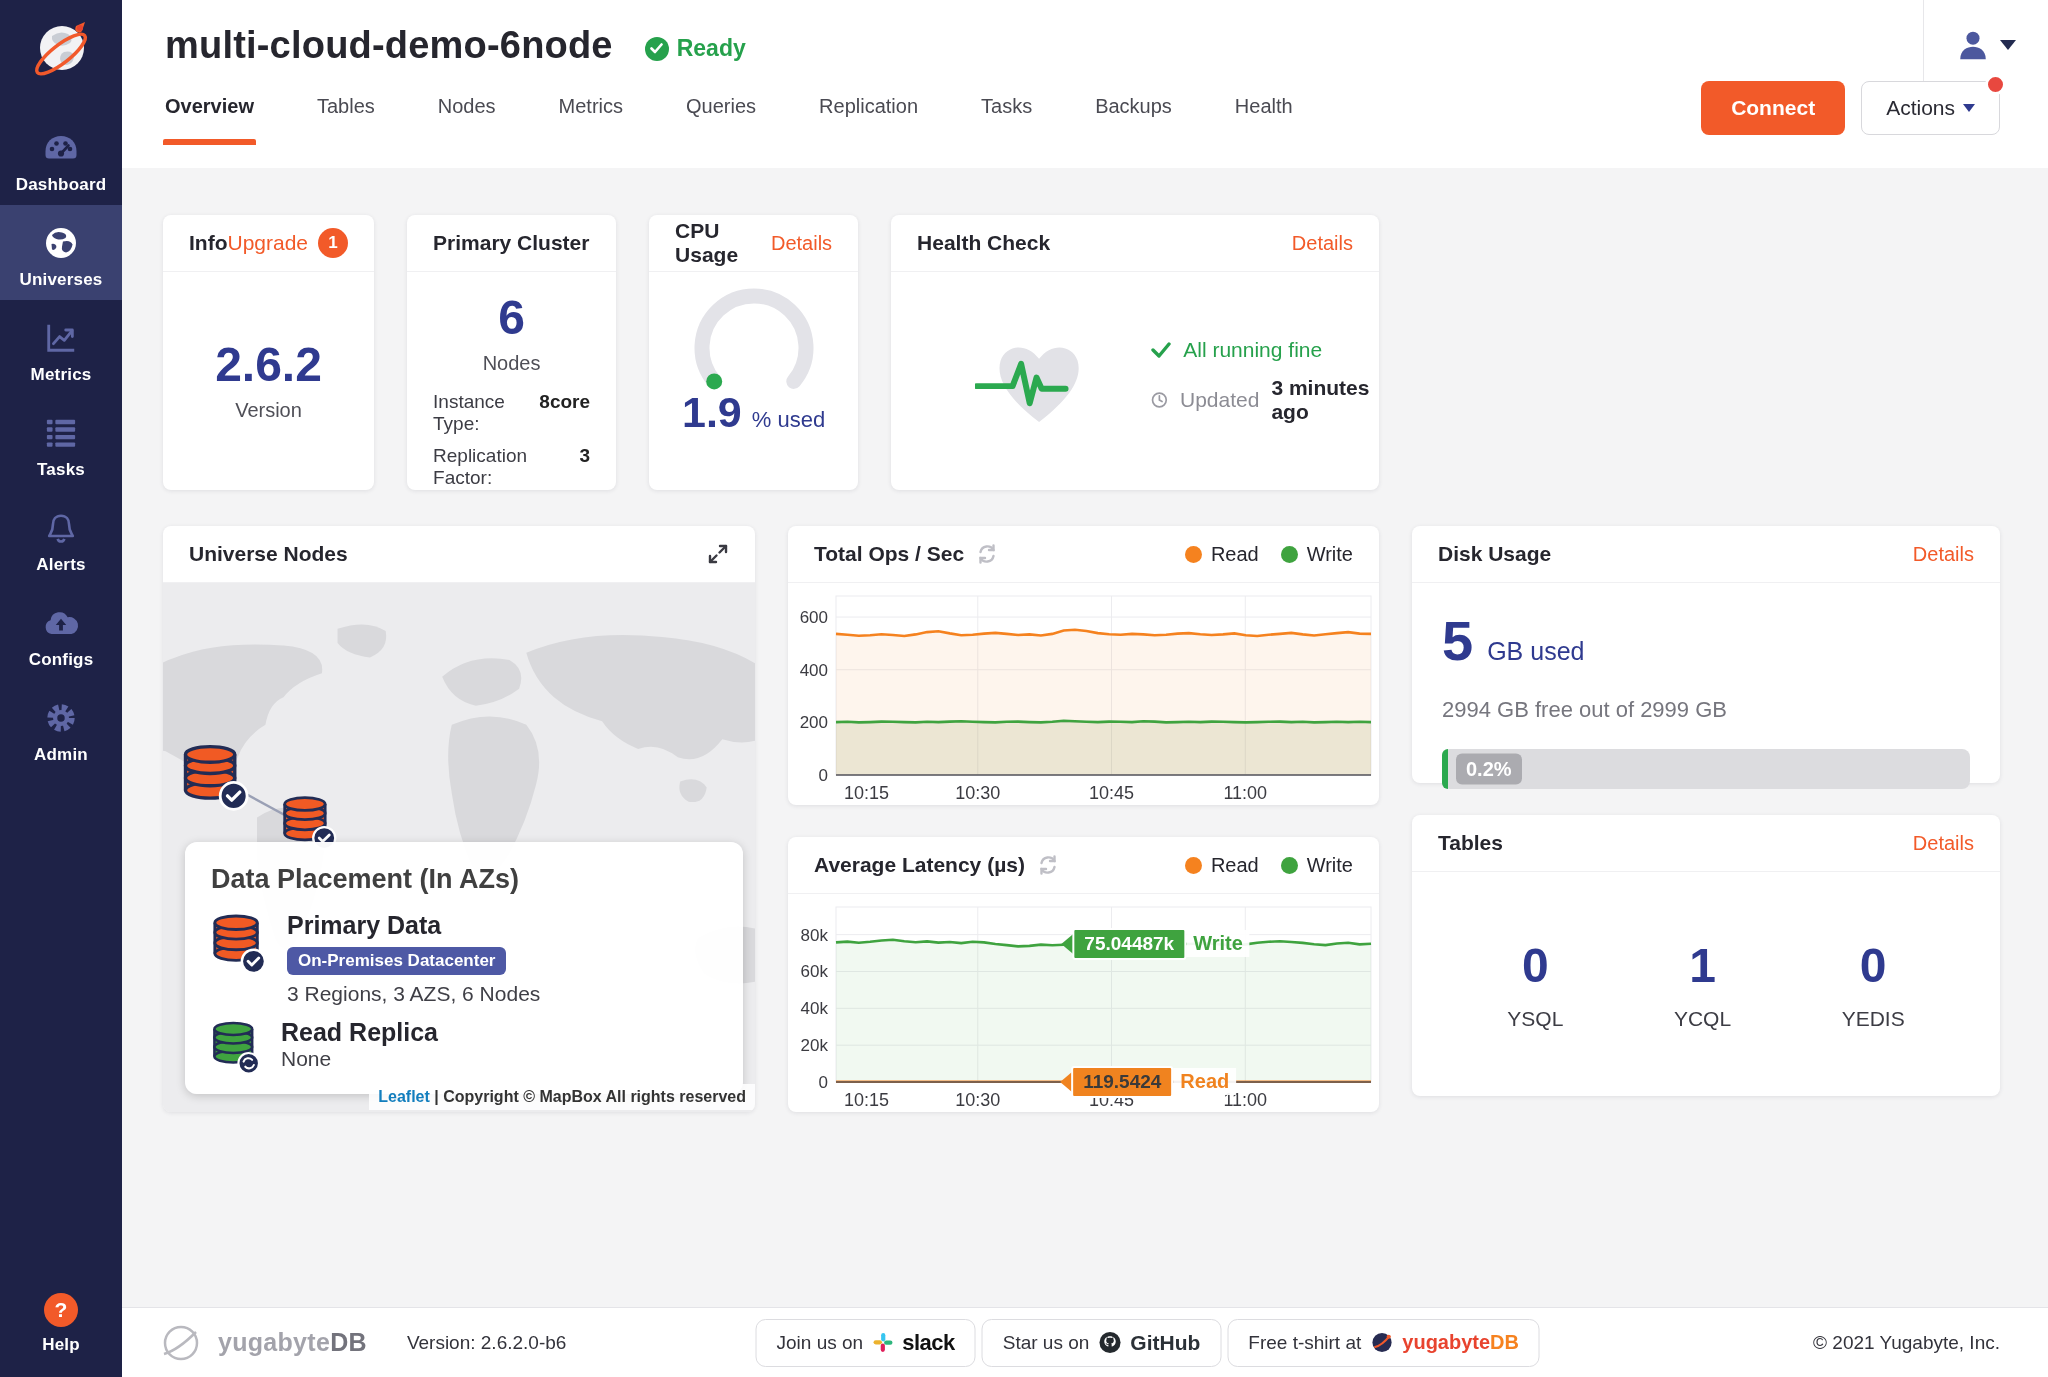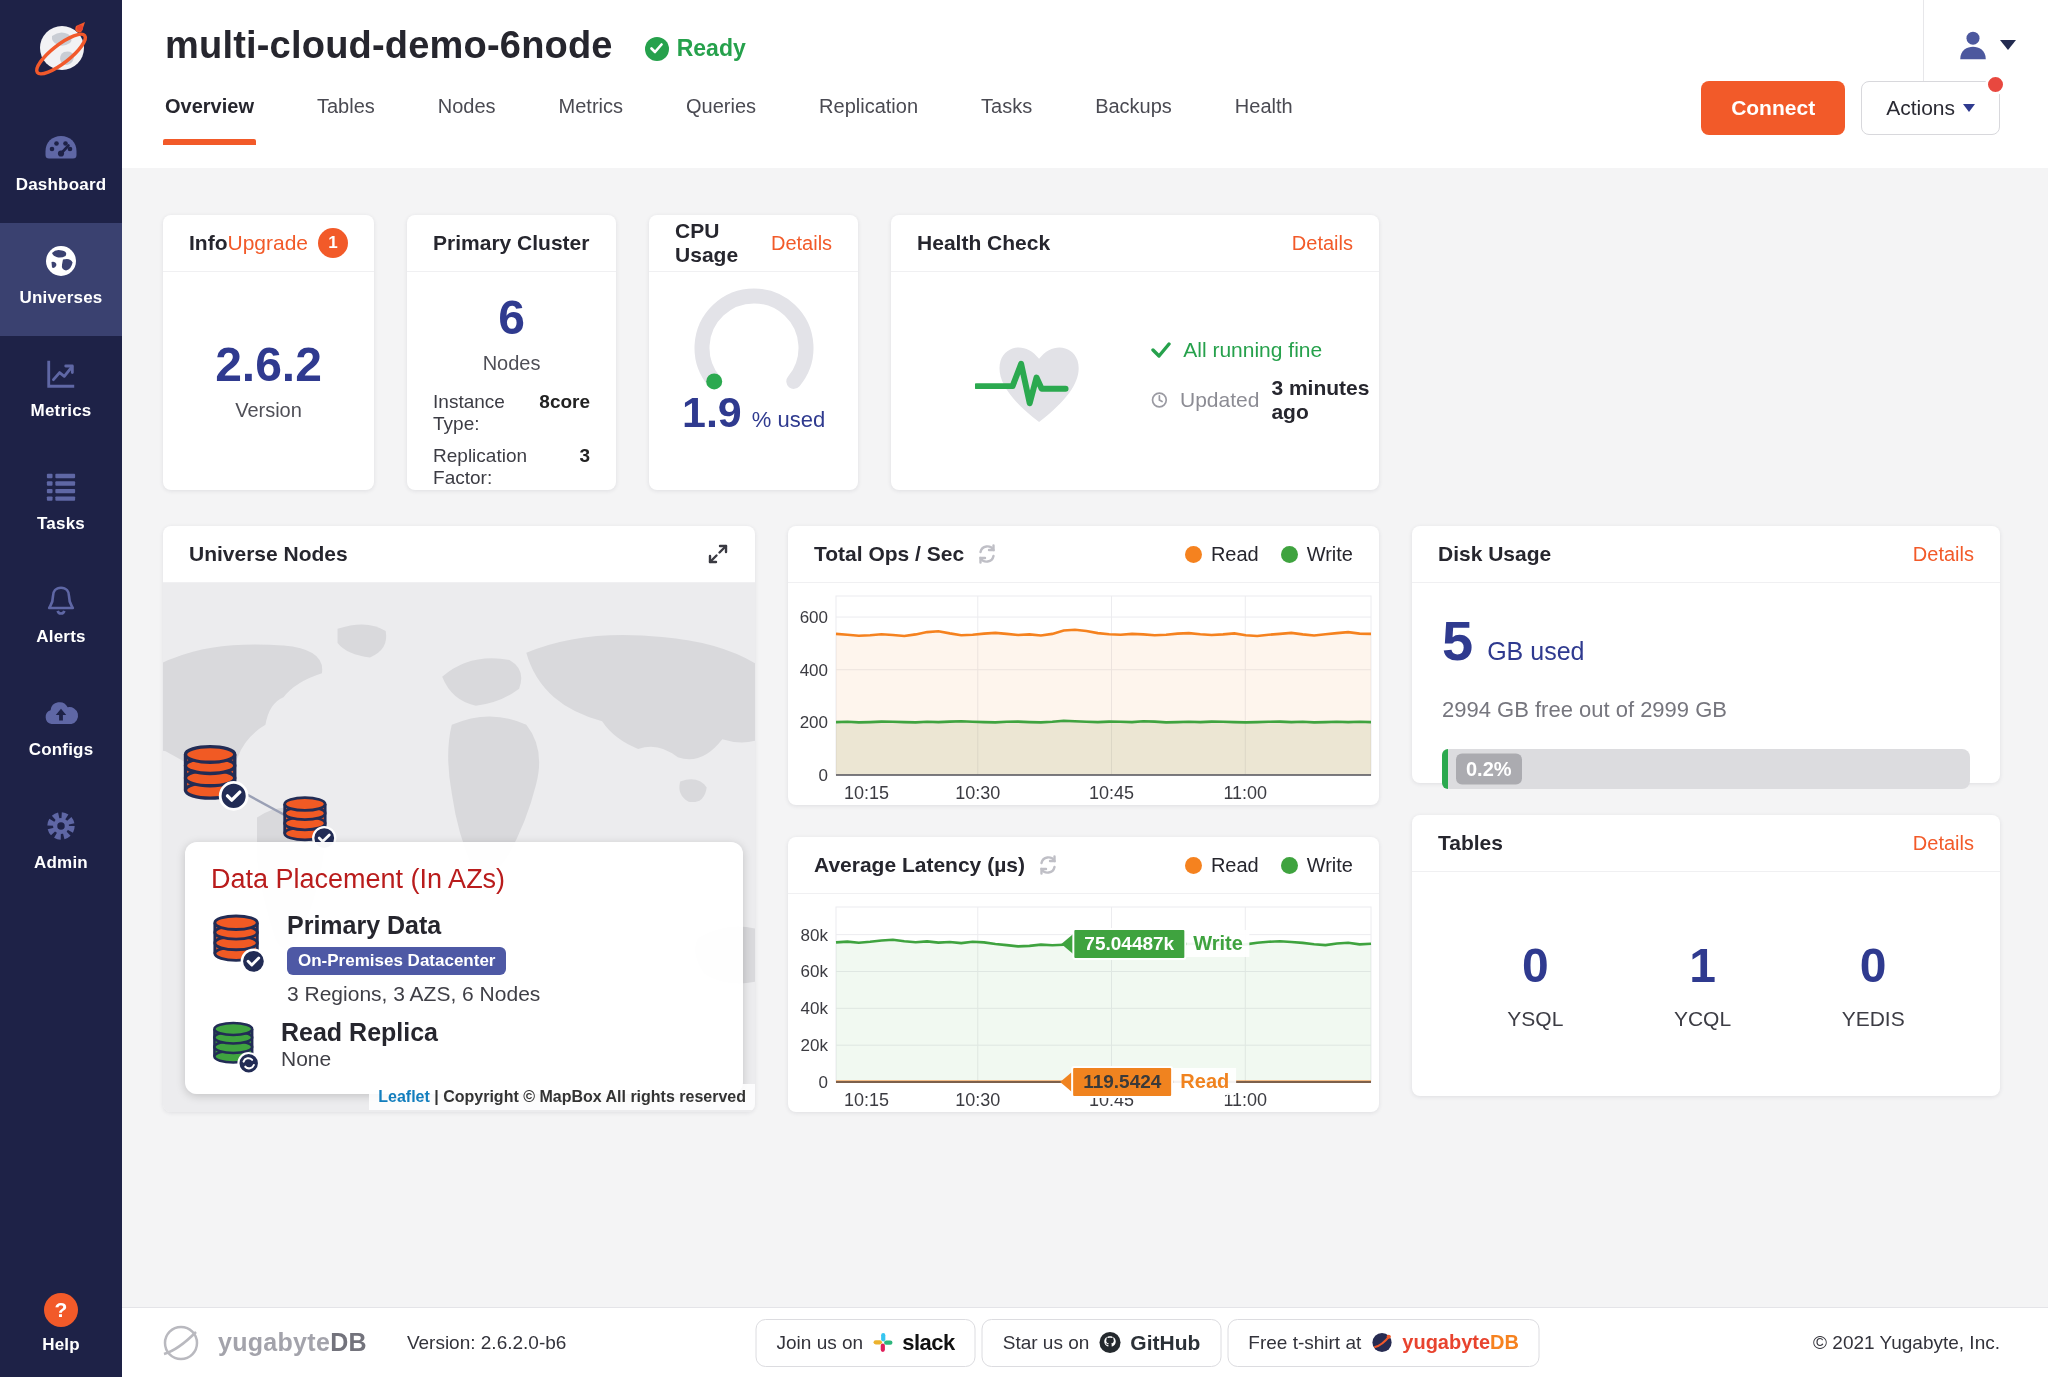--- a/index.html
+++ b/index.html
@@ -2,21 +2,21 @@
 <html><head>
 <meta charset="utf-8">
 <style>
   * { margin:0; padding:0; box-sizing:border-box; }
   html,body { width:2048px; height:1377px; overflow:hidden; font-family:"Liberation Sans",sans-serif; background:#F4F4F5; }
   .app { display:flex; width:100%; height:100%; }
 
   
   .sidebar { width:122px; background:#1E2247; display:flex; flex-direction:column; align-items:stretch; flex-shrink:0; }
   .side-logo { display:flex; justify-content:center; padding:14px 0 22px; }
-  .side-item { display:flex; flex-direction:column; align-items:center; gap:9px; padding:20px 0 28px; cursor:pointer; }
+  .side-item { display:flex; flex-direction:column; align-items:center; gap:9px; padding:20px 0 10px; cursor:pointer; }
   .side-item.active { background:#3A4170; }
   .side-label { color:#FFFFFF; font-size:17px; font-weight:600; letter-spacing:.2px; }
   .side-icon { height:36px; display:flex; align-items:center; justify-content:center; }
   .side-help { margin-top:auto; display:flex; flex-direction:column; align-items:center; gap:8px; padding:18px 0 22px; cursor:pointer; }
   .help-badge { width:34px; height:34px; border-radius:50%; background:#F25A29; color:#fff; font-size:21px; font-weight:700; display:flex; align-items:center; justify-content:center; }
 
   
   .main { flex:1; display:flex; flex-direction:column; min-width:0; }
   .topbar { background:#fff; height:168px; position:relative; flex-shrink:0; }
   .title-row { display:flex; padding:24px 0 0 43px; }
@@ -73,21 +73,21 @@
   .health-ok { color:#26A14C; }
   .health-upd-label { color:#8C8C94; }
   .health-upd-val { color:#26262E; font-weight:600; }
 
   
   .map-card { position:relative; }
   .map-body { position:relative; flex:1; background:#ECECEE; border-radius:0 0 8px 8px; overflow:hidden; }
   .world-svg { position:absolute; inset:0; width:100%; height:100%; }
   .markers-svg { position:absolute; inset:0; width:100%; height:100%; }
   .placement-panel { position:absolute; left:22px; right:12px; bottom:18px; background:rgba(255,255,255,.97); border-radius:12px; box-shadow:0 2px 10px rgba(0,0,0,.18); padding:22px 26px 18px; z-index:2; }
-  .pp-title { font-size:27px; font-weight:400; color:#b91c1c; margin-bottom:16px; }
+  .pp-title { font-size:27px; font-weight:700; color:#404040; margin-bottom:16px; }
   .pp-row { display:flex; gap:22px; margin-bottom:12px; }
   .pp-name { font-size:25px; font-weight:700; color:#26262E; }
   .pp-badge { display:inline-block; background:#4E59A5; color:#fff; font-size:17px; font-weight:700; border-radius:6px; padding:4px 11px; margin:7px 0; }
   .pp-detail { font-size:21px; color:#3F3F46; }
   .attribution { position:absolute; right:0; bottom:2px; background:rgba(255,255,255,.85); font-size:16px; font-weight:700; color:#333; padding:4px 9px; z-index:3; }
   .attribution a { color:#127EBE; text-decoration:none; cursor:pointer; }
   .expand-btn { cursor:pointer; display:flex; }
 
   
   .chart-card { position:relative; }

